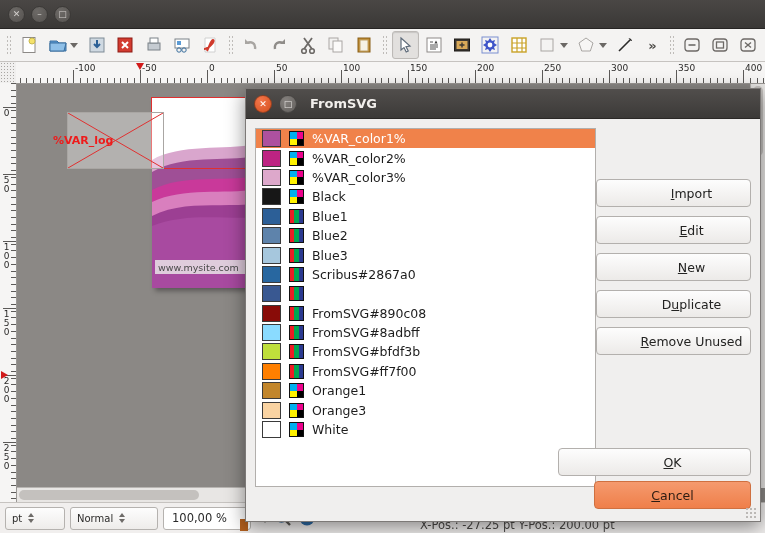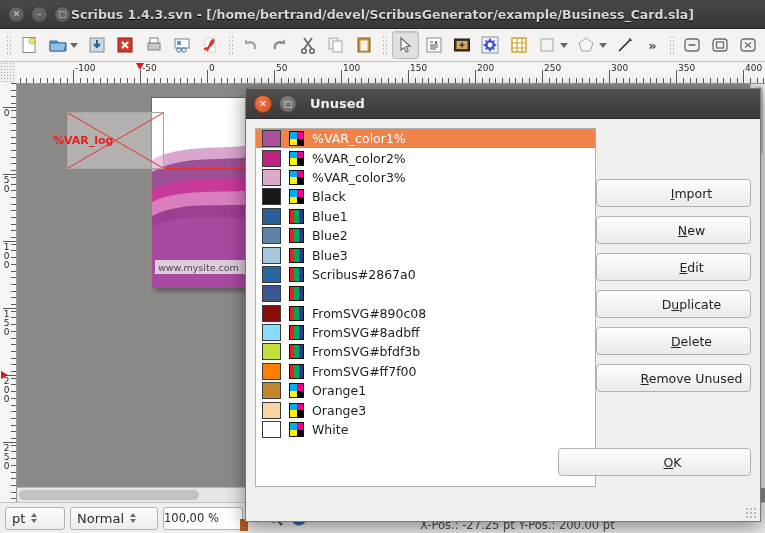--- a/index.html
+++ b/index.html
@@ -91,29 +91,29 @@
            background:#c4c1be;border-radius:5px;}
   .thumb-v{position:absolute;top:2px;left:2px;width:10px;height:70px;
            background:#c4c1be;border-radius:5px;}
 
   
   .statusbar{height:30px;flex:0 0 30px;background:#f1efee;
     border-top:1px solid #c6c3c0;display:flex;align-items:center;
     gap:5px;padding:0 5px;}
   .combo{height:21px;border:1px solid #b5b2af;border-radius:3px;
     background:linear-gradient(#fdfdfd,#eeecea);display:flex;align-items:center;
-    padding:0 2px 0 6px;font-size:13px;color:#2c2b2a;text-align:center;}
+    padding:0 2px 0 6px;font-size:10px;color:#2c2b2a;text-align:center;}
   .spinner{display:flex;flex-direction:column;justify-content:center;
            gap:2px;margin-left:6px;}
   .sp-up,.sp-dn{width:0;height:0;border-left:3.5px solid transparent;
                 border-right:3.5px solid transparent;}
   .sp-up{border-bottom:4px solid #6e6b68;}
   .sp-dn{border-top:4px solid #6e6b68;}
   .zoomfield{height:21px;width:78px;border:1px solid #b5b2af;border-radius:3px;
-    background:#fff;display:flex;align-items:center;font-size:11.5px;}
+    background:#fff;display:flex;align-items:center;padding-left:8px;font-size:11.5px;}
   .statustext{position:absolute;left:420px;bottom:1px;font-size:11.5px;
     color:#4d4b49;white-space:nowrap;}
   .statuspage{position:absolute;left:240px;bottom:2px;width:8px;height:12px;
     background:#b4601f;}
 
   
   .dialog{position:absolute;left:245px;top:88px;width:514px;height:432px;
     background:#f0efee;border:1px solid #7c7977;
     box-shadow:0 5px 18px rgba(0,0,0,.45);display:flex;flex-direction:column;}
   .dlg-title{height:29px;flex:0 0 29px;
@@ -158,21 +158,20 @@
 </style>
 </head>
 <body>
 
 <div id="app">
 
   <div class="titlebar">
     <div class="wbtn">✕</div>
     <div class="wbtn">–</div>
     <div class="wbtn">□</div>
-    <div class="wtitle">Scribus 1.4.3.svn - [/home/bertrand/devel/ScribusGenerator/example/Business_Card.sla]</div>
   </div>
 
   <div class="toolbar">
     <div class="grip"></div>
 
     <div class="tbtn">
       <svg width="20" height="20" viewBox="0 0 20 20">
           <rect x="4" y="2.5" width="12" height="15" fill="#fff" stroke="#8d8a87"></rect>
           <circle cx="13" cy="6" r="3" fill="#f5e26b" stroke="#c9b94e"></circle>
         </svg>
@@ -618,21 +617,21 @@
     </div>
     <div class="statuspage"></div>
     <div class="statustext">X-Pos.:  -27.25 pt   Y-Pos.:  200.00 pt</div>
   </div>
 </div>
 
 <div class="dialog">
   <div class="dlg-title">
     <div class="dbtn close">✕</div>
     <div class="dbtn max">□</div>
-    <div class="dlg-title-text">Unused</div>
+    <div class="dlg-title-text">FromSVG</div>
   </div>
 
   <div class="dlg-body">
     <div class="listbox" id="colour-list">
         <div class="row sel">
           <div class="sw" style="background: rgb(173, 81, 159);"></div>
           <div class="ic cmyk">
             <div style="background: rgb(0, 174, 239);"></div>
             <div style="background: rgb(236, 0, 140);"></div>
             <div style="background: rgb(255, 242, 0);"></div>
@@ -779,34 +778,34 @@
             <div style="background: rgb(0, 0, 0);"></div>
           </div>
           <div class="rowlabel">White</div>
         </div>
       </div>
     <div class="sidebtns" id="side-buttons">
         <div class="btn">
           <span><u>I</u>mport</span>
         </div>
         <div class="btn">
+          <span><u>E</u>dit</span>
+        </div>
+        <div class="btn">
           <span><u>N</u>ew</span>
-        </div>
-        <div class="btn">
-          <span><u>E</u>dit</span>
         </div>
         <div class="btn">
           <span>D<u>u</u>plicate</span>
         </div>
         <div class="btn">
-          <span><u>D</u>elete</span>
-        </div>
-        <div class="btn">
           <span><u>R</u>emove Unused</span>
         </div>
       </div>
 
     <div class="btn okbtn" id="ok-button">
         <span><u>O</u>K</span>
+      </div>
+    <div class="cancelbtn" id="cancel-button">
+        <span><u>C</u>ancel</span>
       </div>
     <div class="grip-corner"></div>
   </div>
 </div>
 
 </body></html>

